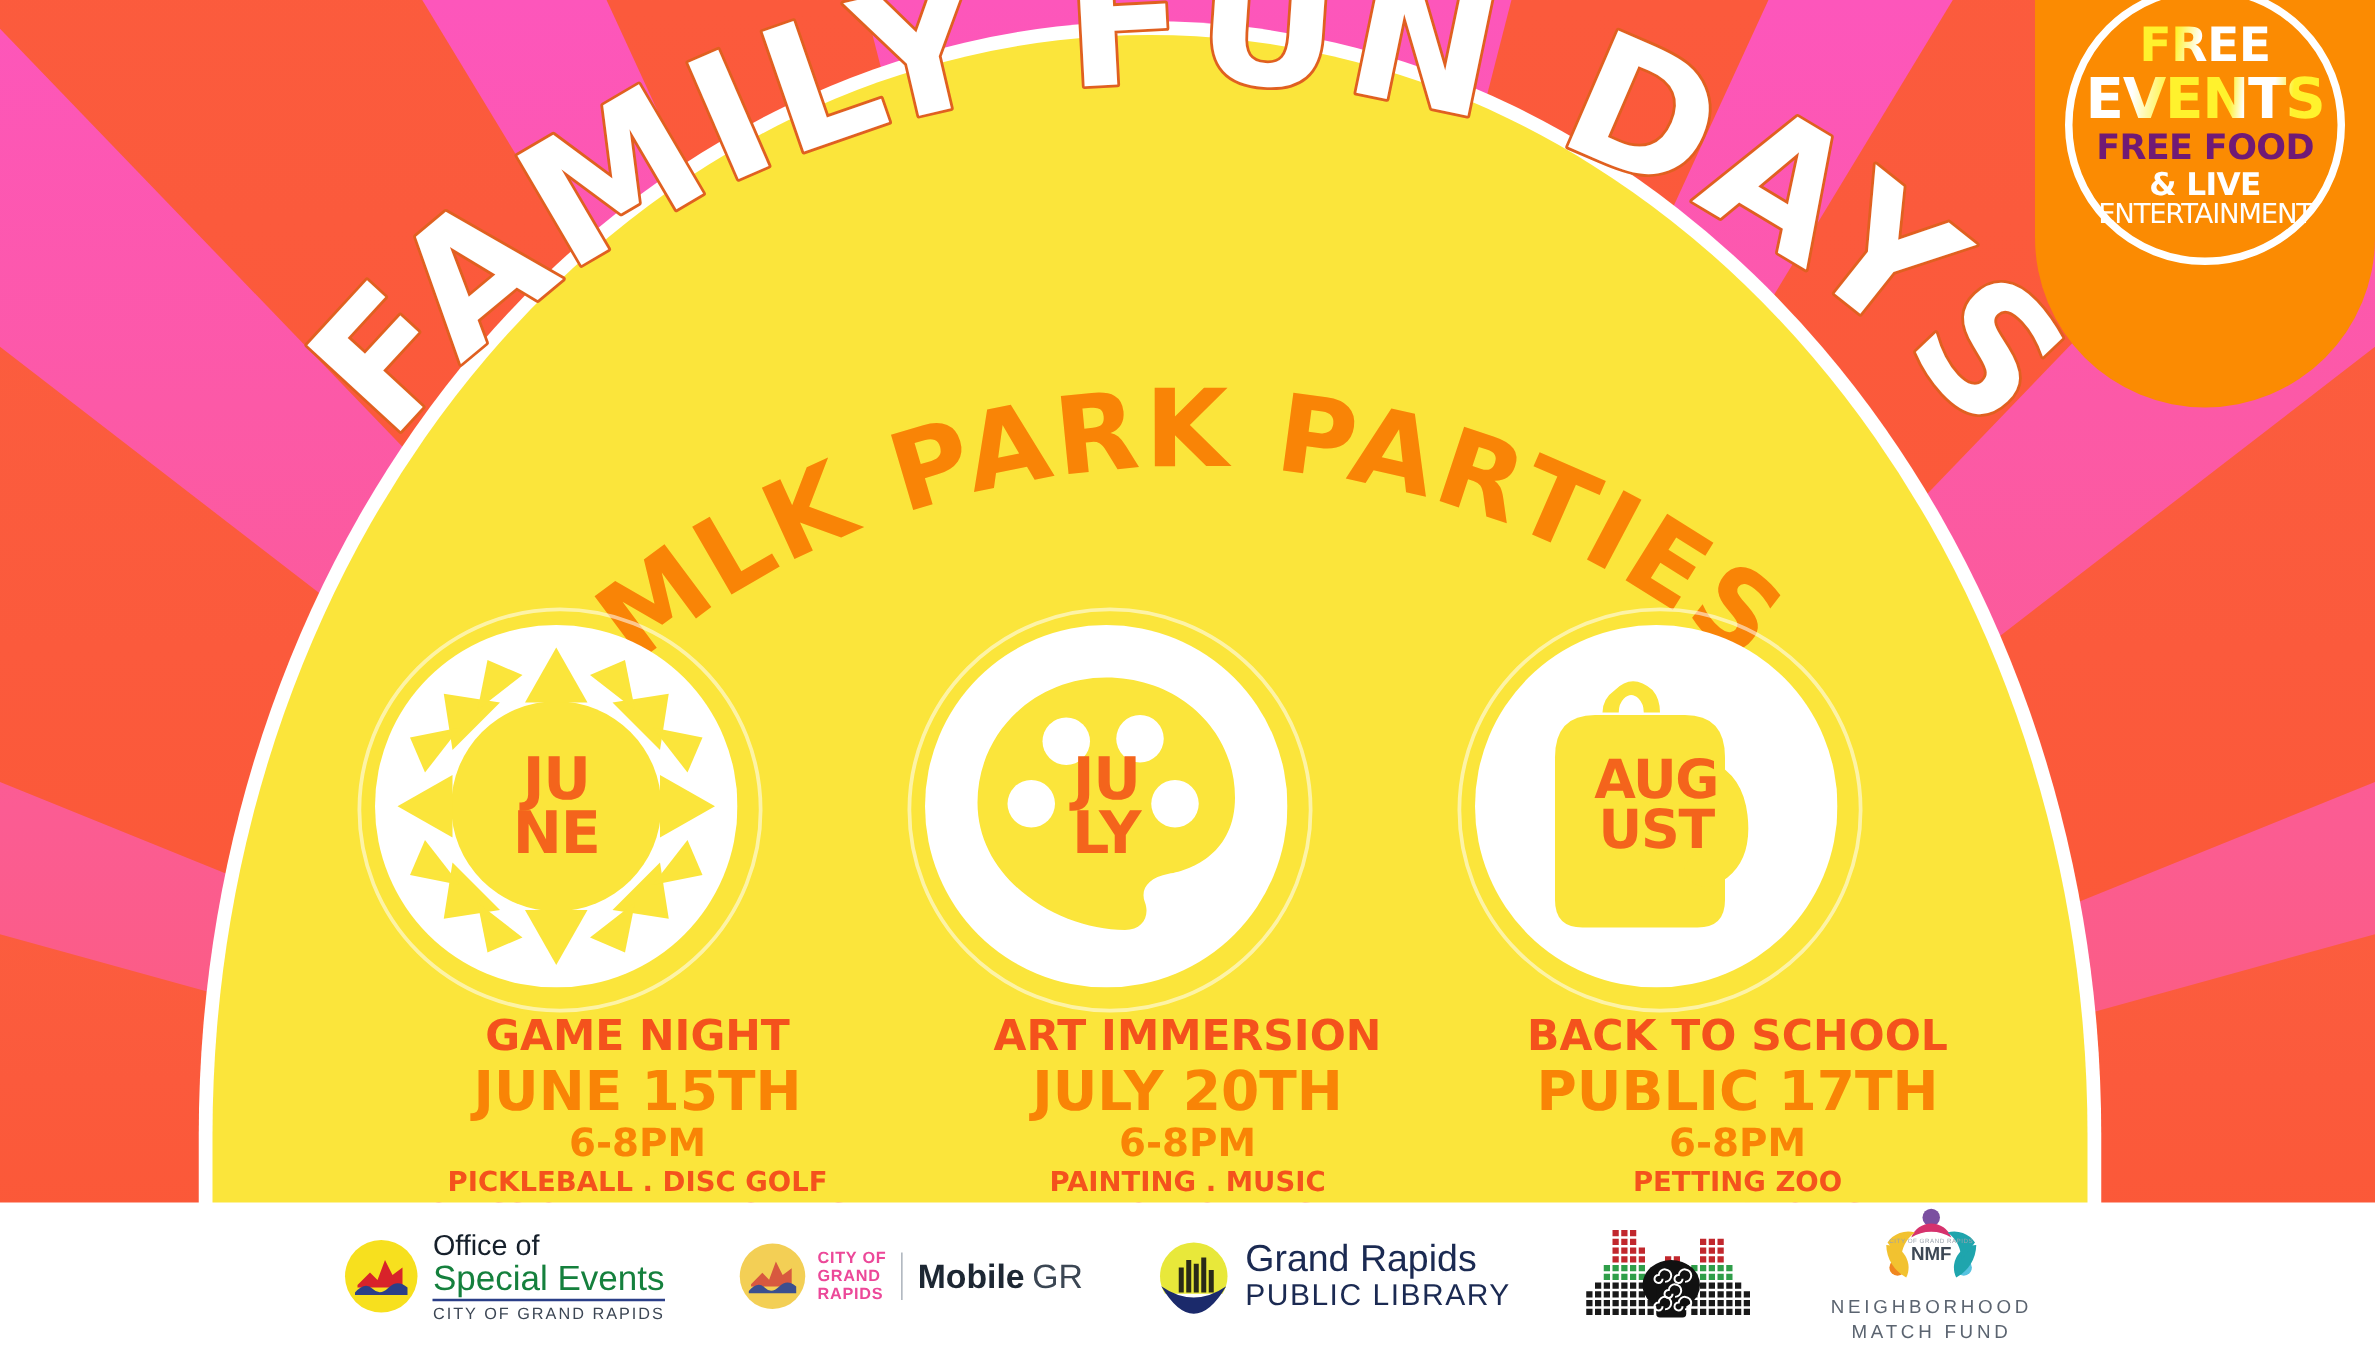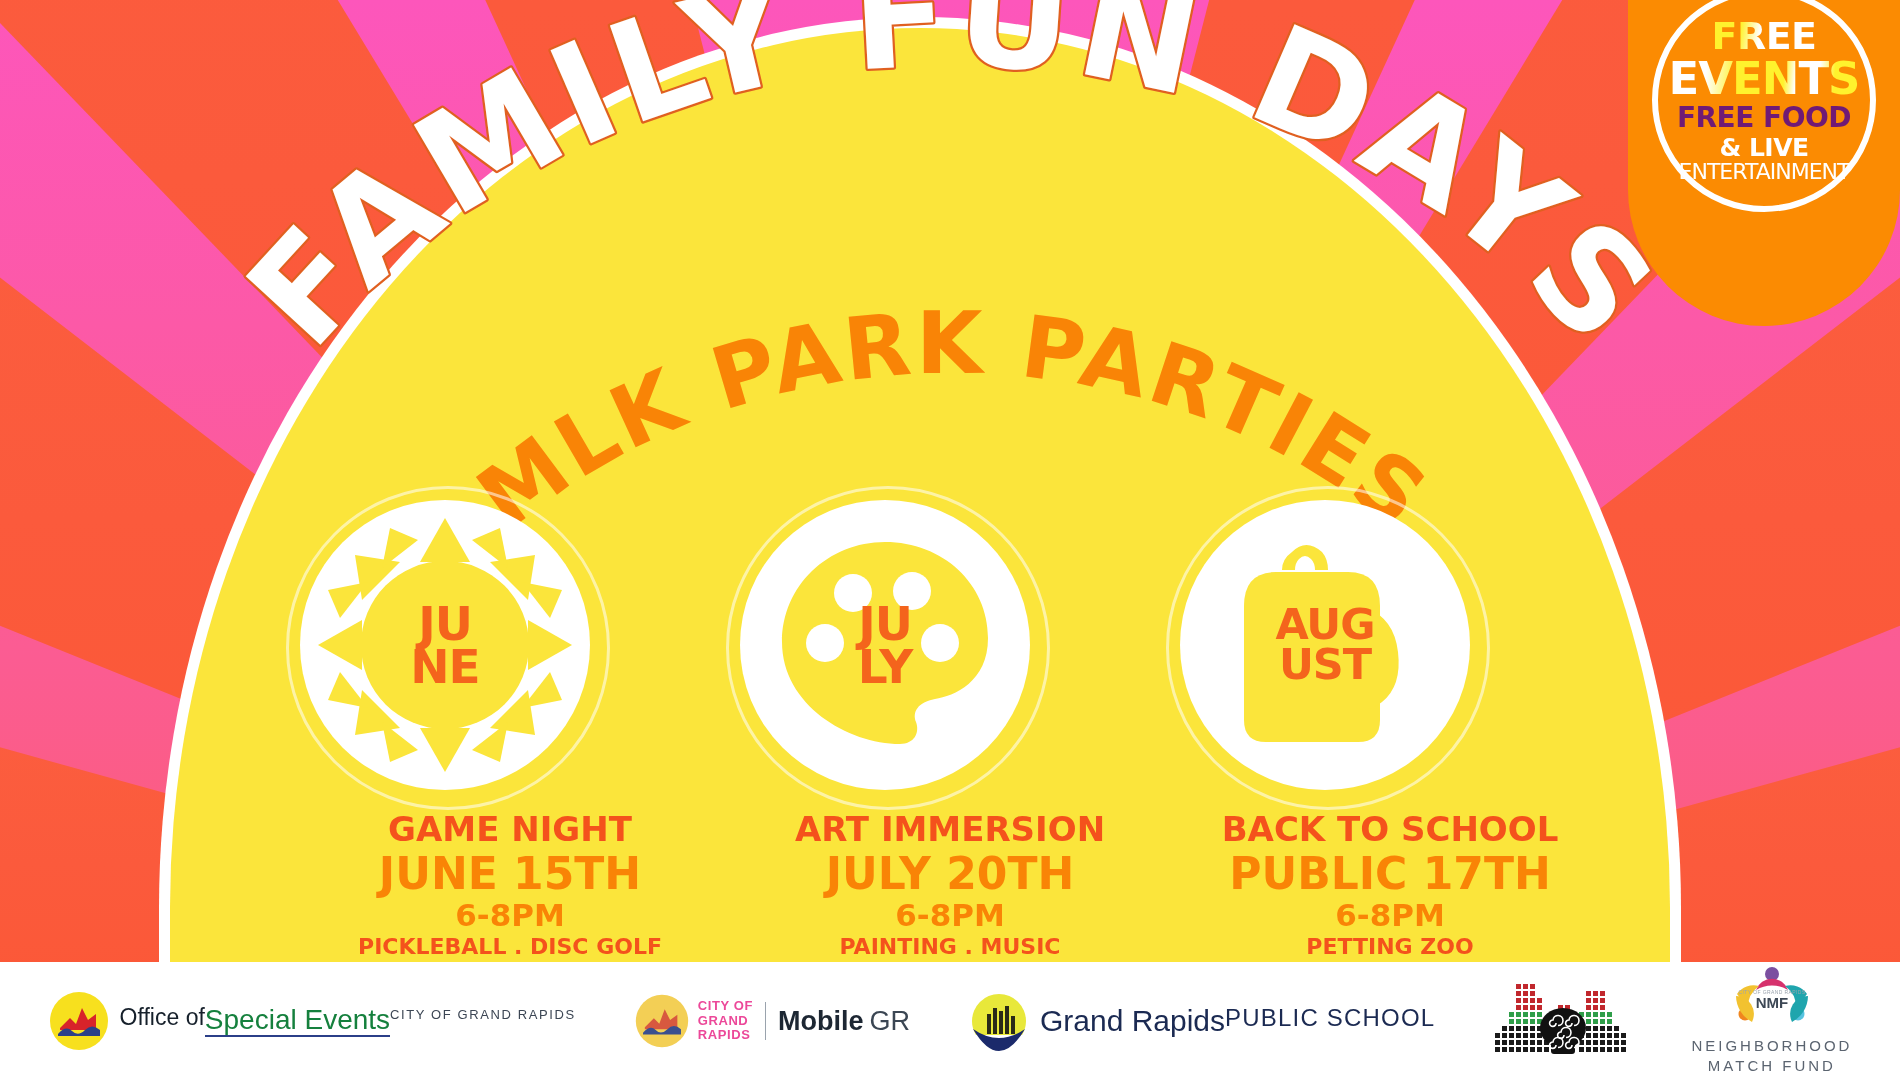--- a/index.html
+++ b/index.html
@@ -251,21 +251,21 @@
     height: 118px;
     background: #ffffff;
     display: flex;
     align-items: center;
     justify-content: center;
     gap: 58px;
     z-index: 8;
   }
   .logo { display: flex; align-items: center; }
   .logo svg { display: block; }
-  .logo-txt { display: flex; justify-content: center; }
+  .logo-txt { display: flex; flex-direction: column; justify-content: center; }
 
   .ose-l1 { font-family: "Liberation Sans", sans-serif; font-size: 23px; color: #16202b; line-height: 1.05; }
   .ose-l2 { font-family: "Liberation Sans", sans-serif; font-size: 28px; color: #15803d; line-height: 1.05; border-bottom: 2px solid #2b3f88; padding-bottom: 1px; }
   .ose-l3 { font-family: "Liberation Sans", sans-serif; font-size: 13px; color: #3c4654; letter-spacing: 1.6px; margin-top: 2px; }
 
   .cgr-stack { font-family: Liberation Sans, sans-serif; font-size: 13px; color: #ec4899; line-height: 1.15; letter-spacing: 0.6px; font-weight: bold; }
   .cgr-div { width: 1px; height: 38px; background: #9aa3ad; margin: 0 12px; }
   .mgr-b { font-family: "Liberation Sans", sans-serif; font-size: 27px; font-weight: bold; color: #1d2733; }
   .mgr-n { font-family: "Liberation Sans", sans-serif; font-size: 27px; font-weight: normal; color: #3b4653; }
 
@@ -476,21 +476,21 @@
           <rect x="19" y="24" width="4" height="20"></rect>
           <rect x="25" y="18" width="4" height="26"></rect>
           <rect x="31" y="21" width="4" height="23"></rect>
           <rect x="37" y="16" width="4" height="28"></rect>
           <rect x="43" y="26" width="4" height="18"></rect>
         </g>
         <path d="M5,39 q13,22 26,22 q13,0 26,-22 q-13,9 -26,9 q-13,0 -26,-9 Z" fill="#1b2a6b"></path>
       </svg>
       <div class="logo-txt" style="margin-left:10px;">
         <div class="grpl-1">Grand Rapids</div>
-        <div class="grpl-2">PUBLIC SCHOOL</div>
+        <div class="grpl-2">PUBLIC LIBRARY</div>
       </div>
     </div>
 
     <div class="logo">
       <svg width="140" height="86" viewBox="0 0 140 86">
         <g fill="#c1272d">
           <rect x="23" y="6" width="5" height="5"></rect>
             <rect x="30" y="6" width="5" height="5"></rect>
             <rect x="37" y="6" width="5" height="5"></rect>
           <rect x="23" y="13" width="5" height="5"></rect>

